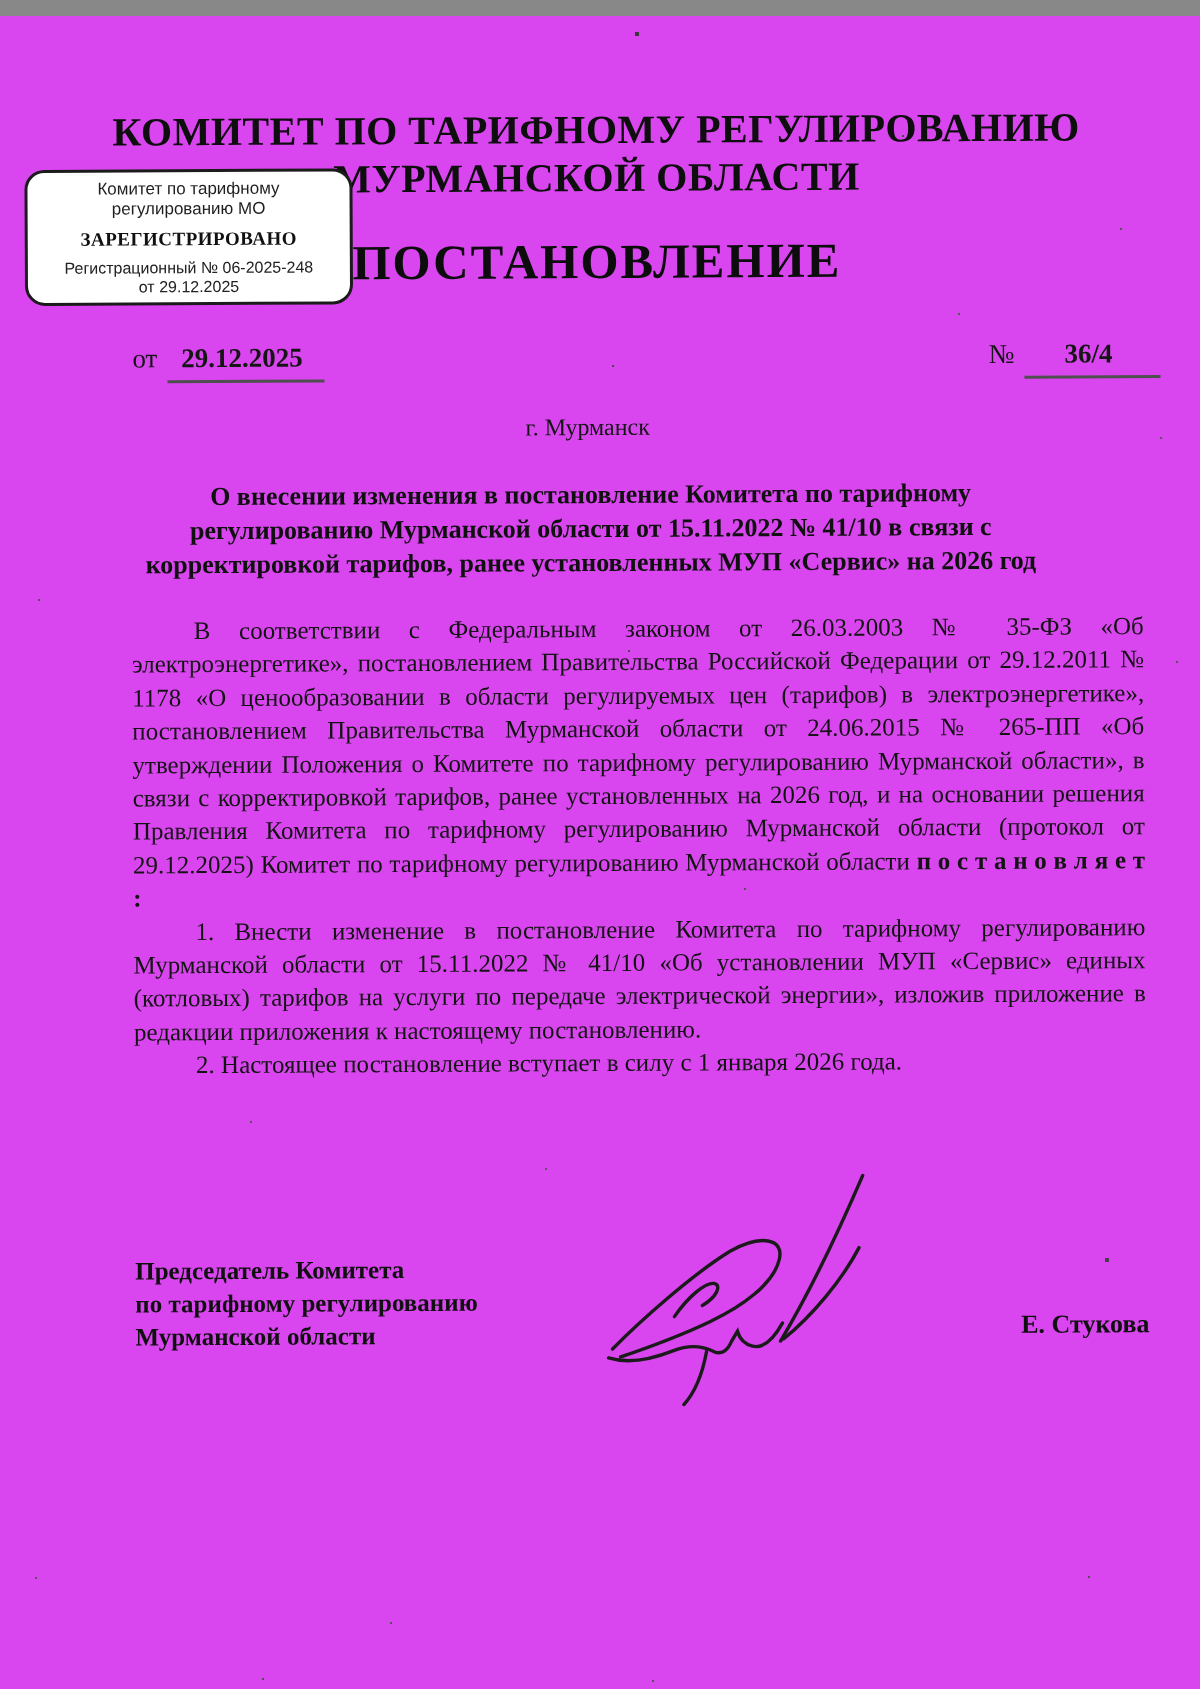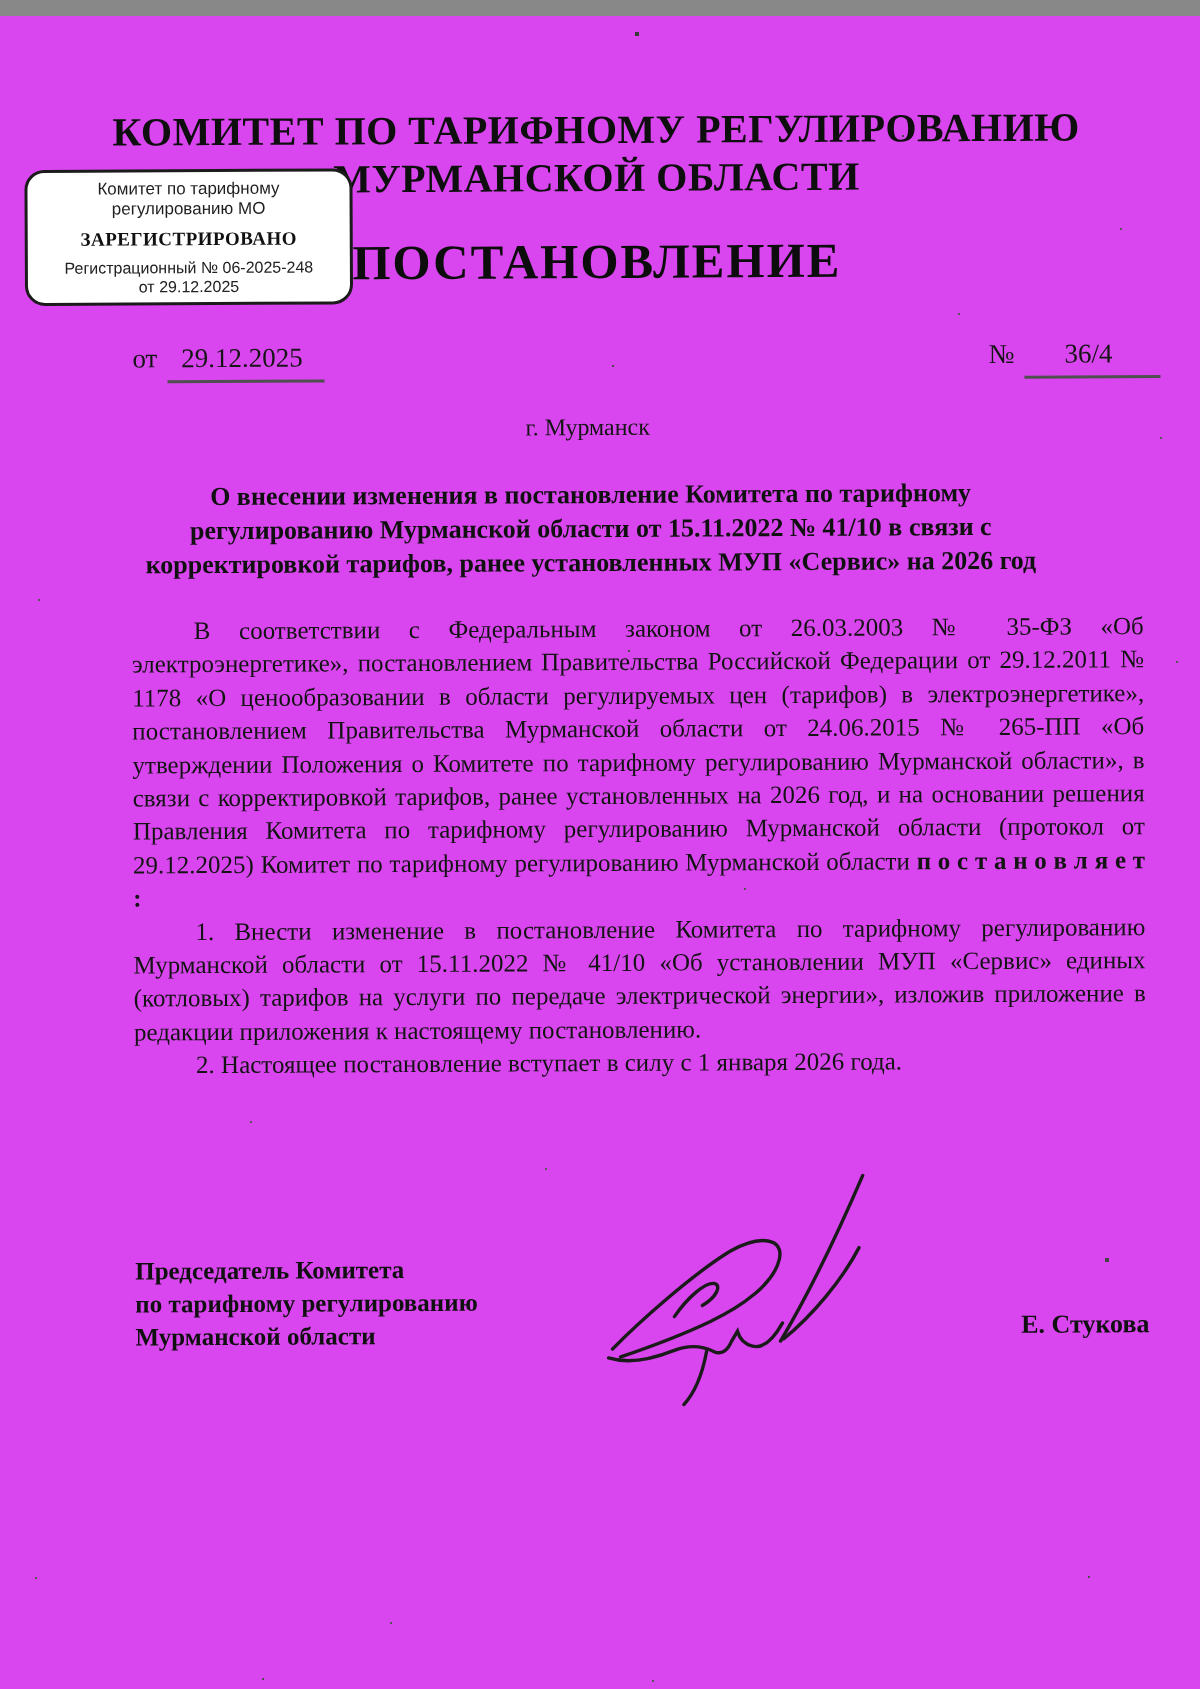--- a/index.html
+++ b/index.html
@@ -64,21 +64,21 @@
     position:absolute;top:324px;left:135px;width:1028px;
     display:flex;justify-content:space-between;
     font-size:27px;line-height:32px;color:#151515;
   }
   .meta-group{white-space:nowrap;}
   .meta-label{margin-right:10px;}
   .u-line{
     display:inline-block;
     border-bottom:3px solid #4f4f4f;
     padding:0 22px 6px 14px;
-    min-width:100px;text-align:center;
+    min-width:100px;text-align:center;font-weight:bold;
   }
   .city{
     position:absolute;top:398px;left:0;width:1180px;
     text-align:center;font-size:24px;color:#151515;
   }
   
   .doc-title{
     position:absolute;top:462px;left:130px;width:925px;
     text-align:center;font-weight:bold;
     font-size:26px;line-height:34px;color:#101010;

